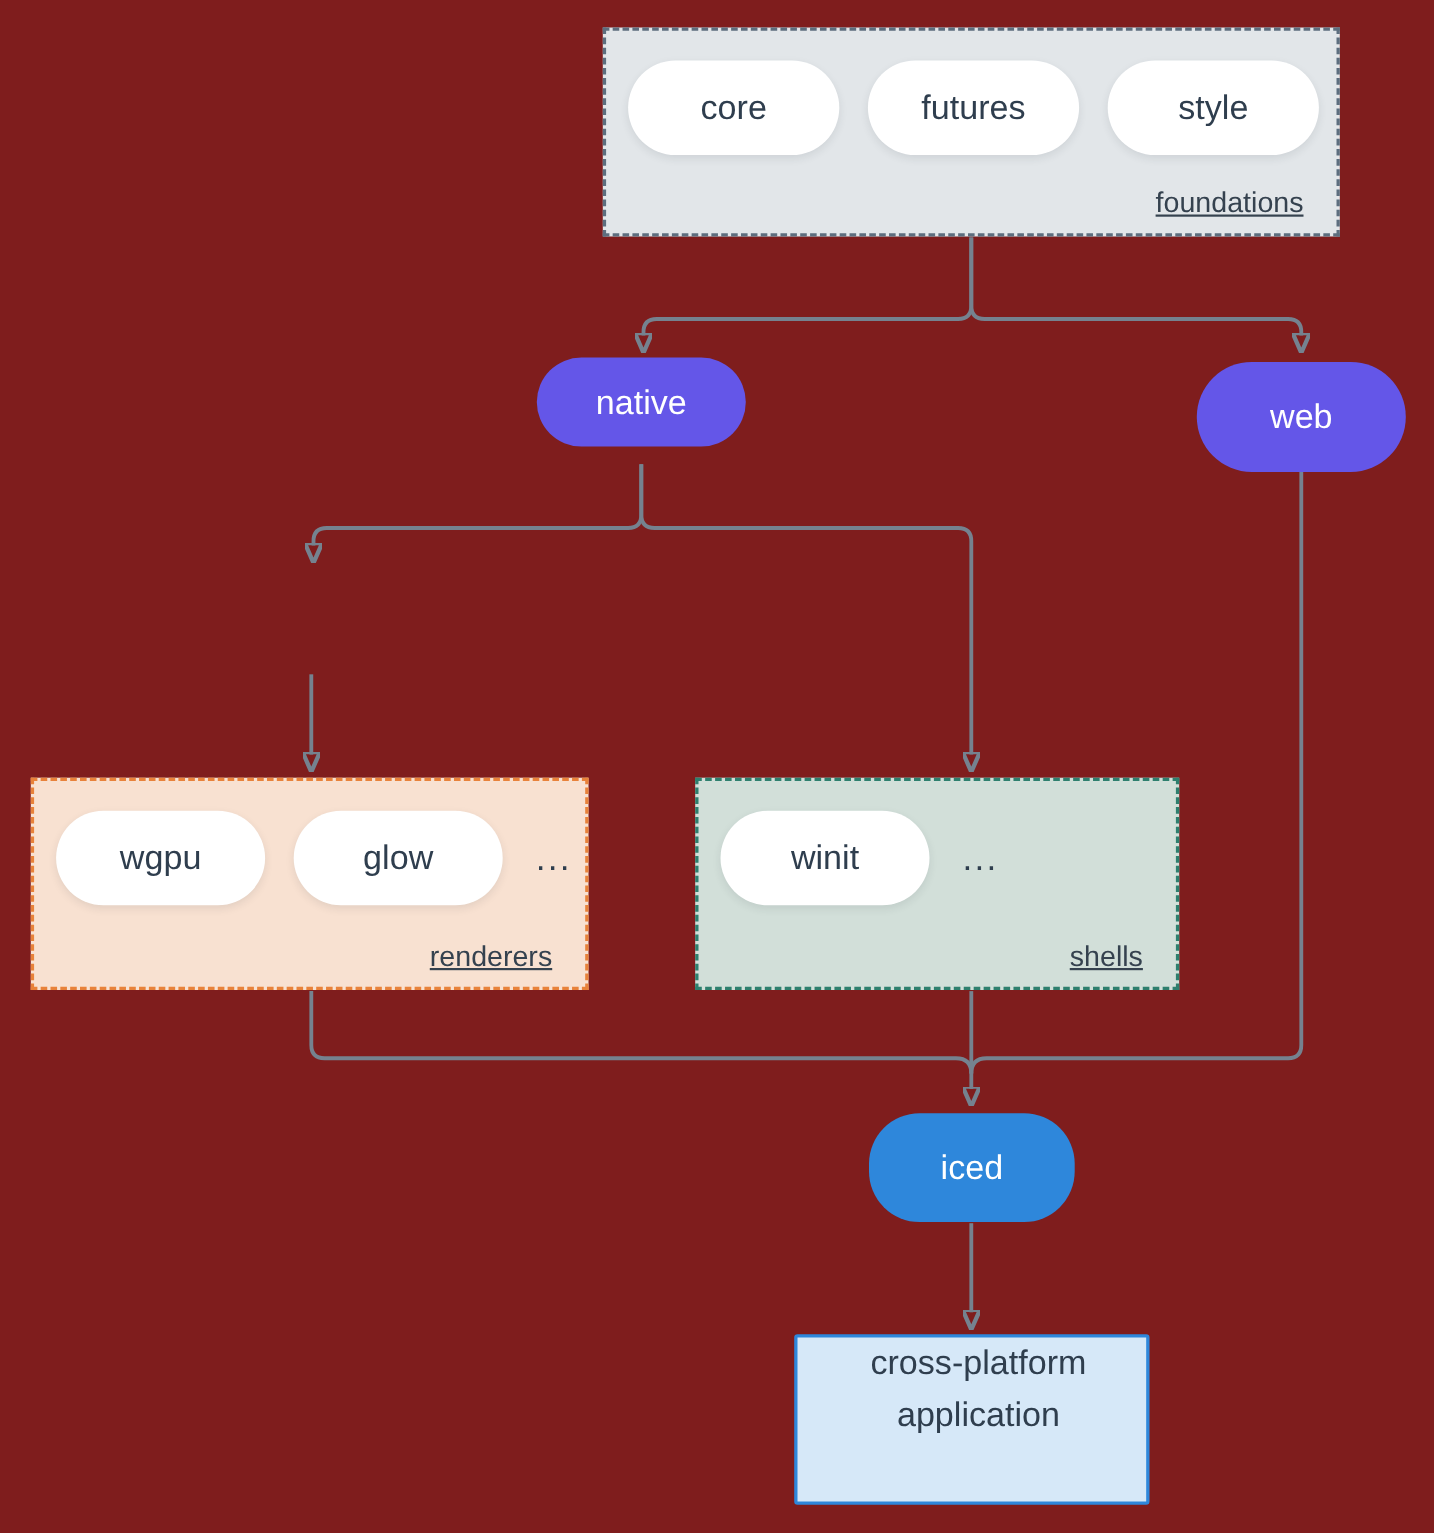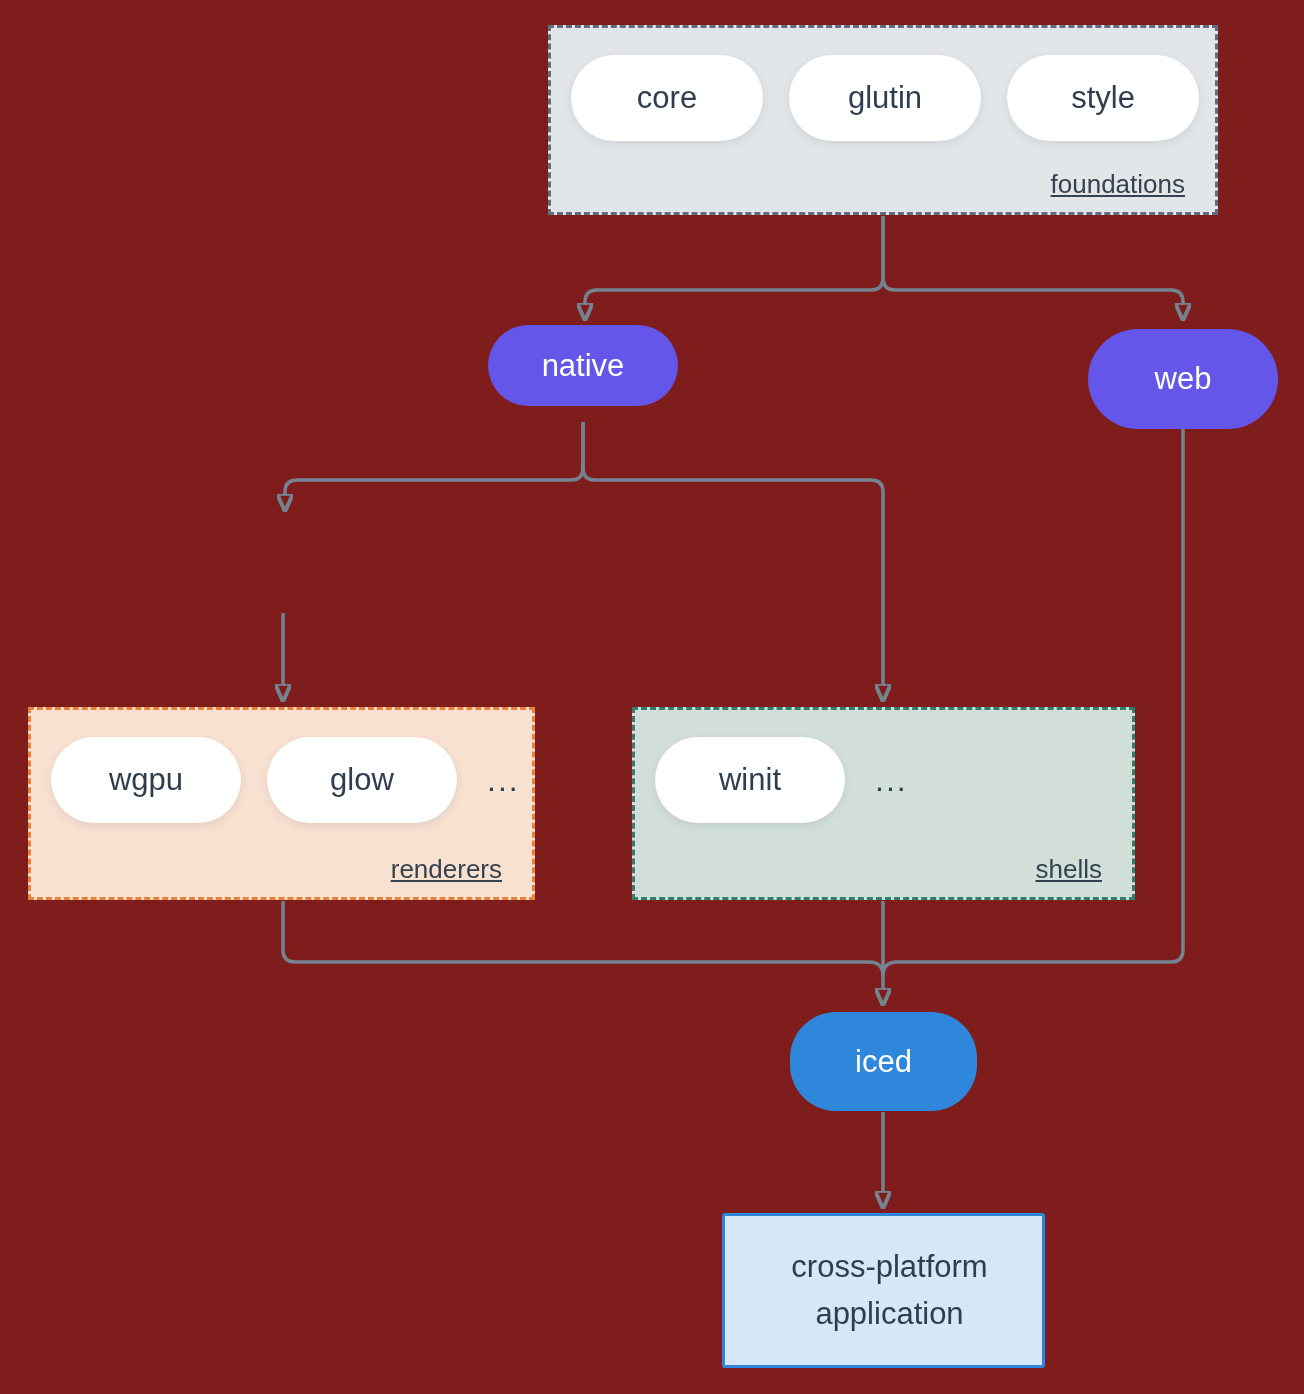--- a/index.html
+++ b/index.html
@@ -8,21 +8,21 @@
     font-family:"Liberation Sans","DejaVu Sans",sans-serif;
   }
   .edges{position:absolute;left:0;top:0;width:1304px;height:1394px;}
   .edges path{stroke:#75828F;stroke-width:3.5;fill:none;}
 
   .group{position:absolute;box-sizing:border-box;}
   .group-foundations{left:548px;top:25px;width:670px;height:190px;
     background:#E2E6E9;border:3px dashed #5D6E7E;}
   .group-renderers{left:28px;top:707px;width:507px;height:193px;
     background:#F8E1D1;border:3px dashed #E8823A;}
-  .group-shells{left:632px;top:707px;width:503px;height:193px;
+  .group-shells{left:632px;top:707px;width:440px;height:193px;
     background:#D2DFD9;border:3px dashed #2E7F6E;}
 
   .group-pills{position:absolute;left:20px;top:27px;display:flex;align-items:center;gap:26px;}
   .pill{
     display:flex;align-items:center;justify-content:center;
     border-radius:999px;box-sizing:border-box;
   }
   .pill-white{
     width:192px;height:86px;background:#FFFFFF;color:#2F3E4E;font-size:31px;
     box-shadow:0 3px 8px rgba(40,50,60,0.10);
@@ -35,21 +35,21 @@
   .node{position:absolute;display:flex;align-items:center;justify-content:center;
     border-radius:999px;color:#FFFFFF;font-size:31px;}
   .node-native{left:488px;top:325px;width:190px;height:81px;background:#6456E8;}
   .node-web{left:1088px;top:329px;width:190px;height:100px;background:#6456E8;}
   .node-graphics{left:188px;top:515px;width:190px;height:97px;background:#E5833B;}
   .node-iced{left:790px;top:1012px;width:187px;height:99px;background:#2E87DB;border-radius:46px;}
 
   .app-box{
     position:absolute;left:722px;top:1213px;width:323px;height:155px;box-sizing:border-box;
     background:#D6E8F8;border:3px solid #2E87DB;border-radius:3px;
-    display:flex;flex-direction:column;align-items:center;justify-content:center;
+    display:flex;flex-direction:column;align-items:center;
     color:#2F3E4E;font-size:31px;line-height:1.5;padding-left:12px;
   }
 </style>
 </head>
 <body>
 
 <div class="canvas">
 
   <svg class="edges" viewBox="0 0 1304 1394" xmlns="http://www.w3.org/2000/svg">
     <defs>
@@ -72,21 +72,21 @@
 
     <path d="M883,1112 L883,1193" marker-end="url(#arrow)"></path>
   </svg>
 
   <div class="group group-foundations">
     <div class="group-pills">
       <div class="pill pill-white">
         <span>core</span>
       </div>
       <div class="pill pill-white">
-        <span>glutin</span>
+        <span>futures</span>
       </div>
       <div class="pill pill-white">
         <span>style</span>
       </div>
     </div>
     <div class="group-label">foundations</div>
   </div>
 
   <div class="node node-native">
     <span>native</span>

